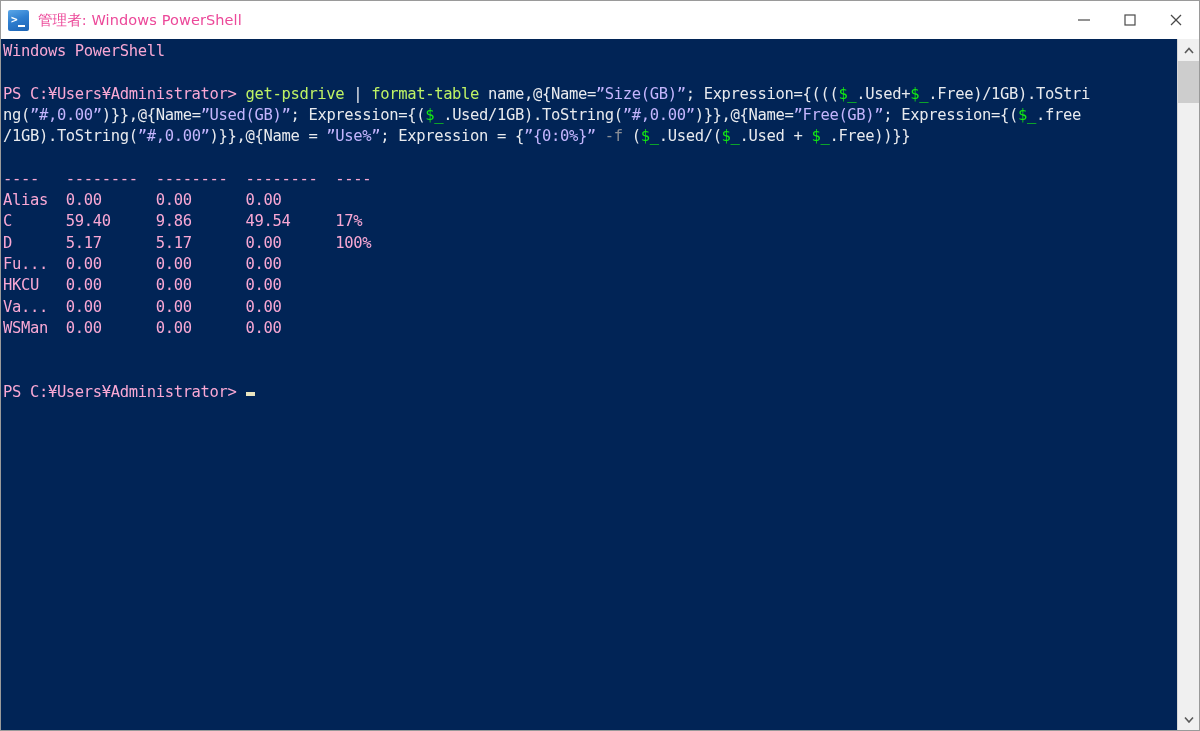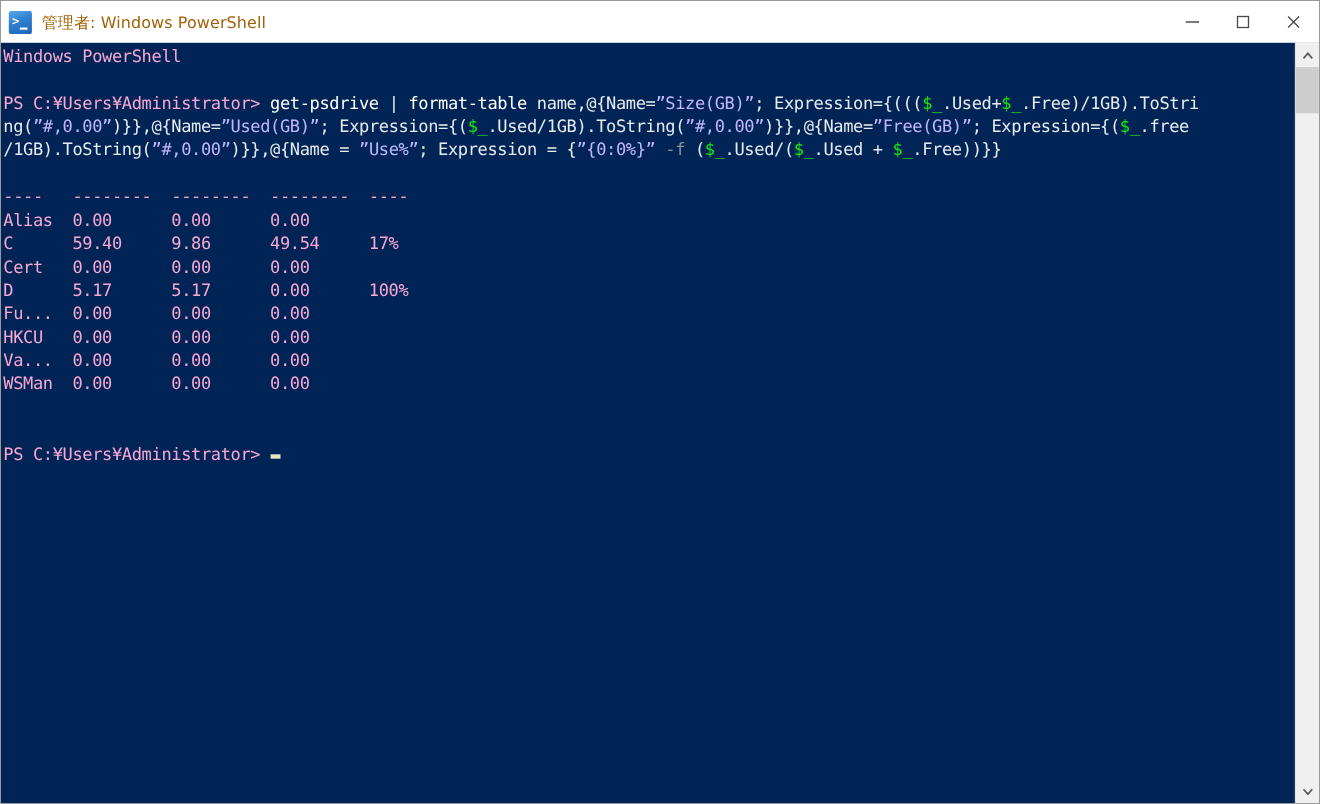--- a/index.html
+++ b/index.html
@@ -58,21 +58,21 @@
     position: absolute;
     left: 10px;
     bottom: 4px;
     width: 7px;
     height: 2px;
     background: #ffffff;
   }
   .title-text {
     font-family: "DejaVu Sans", sans-serif;
     font-size: 14.5px;
-    color: #a16207;
+    color: #ec4899;
     white-space: nowrap;
     letter-spacing: 0.1px;
   }
   .win-controls {
     margin-left: auto;
     display: flex;
     height: 38px;
   }
   .win-btn {
     width: 46px;
@@ -104,21 +104,21 @@
     font-size: 15.5px;
     line-height: 21.3px;
     color: #d6dbe3;
     white-space: pre;
     letter-spacing: -0.35px;
   }
   .blank { color: transparent; }
 
   
   .t-white   { color: #e8eaee; }
-  .t-yellow  { color: #ffffff; }
+  .t-yellow  { color: #bef264; }
   .t-string  { color: #c4b5fd; }
   .t-var     { color: #13e813; }
   .t-dim     { color: #8c8f96; }
   .t-out     { color: #f9a8d4; }
 
   .cursor {
     display: inline-block;
     width: 9px;
     height: 4px;
     background: #e9e4bf;
@@ -201,21 +201,20 @@
       <div class="line"><span class="t-white">ng(</span><span class="t-string">”#,0.00”</span><span class="t-white">)}},@{Name=</span><span class="t-string">”Used(GB)”</span><span class="t-white">; Expression={(</span><span class="t-var">$_</span><span class="t-white">.Used/1GB).ToString(</span><span class="t-string">”#,0.00”</span><span class="t-white">)}},@{Name=</span><span class="t-string">”Free(GB)”</span><span class="t-white">; Expression={(</span><span class="t-var">$_</span><span class="t-white">.free</span></div>
       <div class="line"><span class="t-white">/1GB).ToString(</span><span class="t-string">”#,0.00”</span><span class="t-white">)}},@{Name = </span><span class="t-string">”Use%”</span><span class="t-white">; Expression = {</span><span class="t-string">”{0:0%}”</span><span class="t-dim"> -f</span><span class="t-white"> (</span><span class="t-var">$_</span><span class="t-white">.Used/(</span><span class="t-var">$_</span><span class="t-white">.Used + </span><span class="t-var">$_</span><span class="t-white">.Free))}}</span></div>
 
       <div class="line blank">&nbsp;</div>
 
       <div class="line t-out">----   --------  --------  --------  ----</div>
 
       <div>
           <div class="line t-out">Alias  0.00      0.00      0.00      </div>
           <div class="line t-out">C      59.40     9.86      49.54     17%</div>
-          <div class="line t-out">Cert   0.00      0.00      0.00      </div>
           <div class="line t-out">D      5.17      5.17      0.00      100%</div>
           <div class="line t-out">Fu...  0.00      0.00      0.00      </div>
           <div class="line t-out">HKCU   0.00      0.00      0.00      </div>
           <div class="line t-out">Va...  0.00      0.00      0.00      </div>
           <div class="line t-out">WSMan  0.00      0.00      0.00      </div>
         </div>
 
       <div class="line blank">&nbsp;</div>
       <div class="line blank">&nbsp;</div>
 

